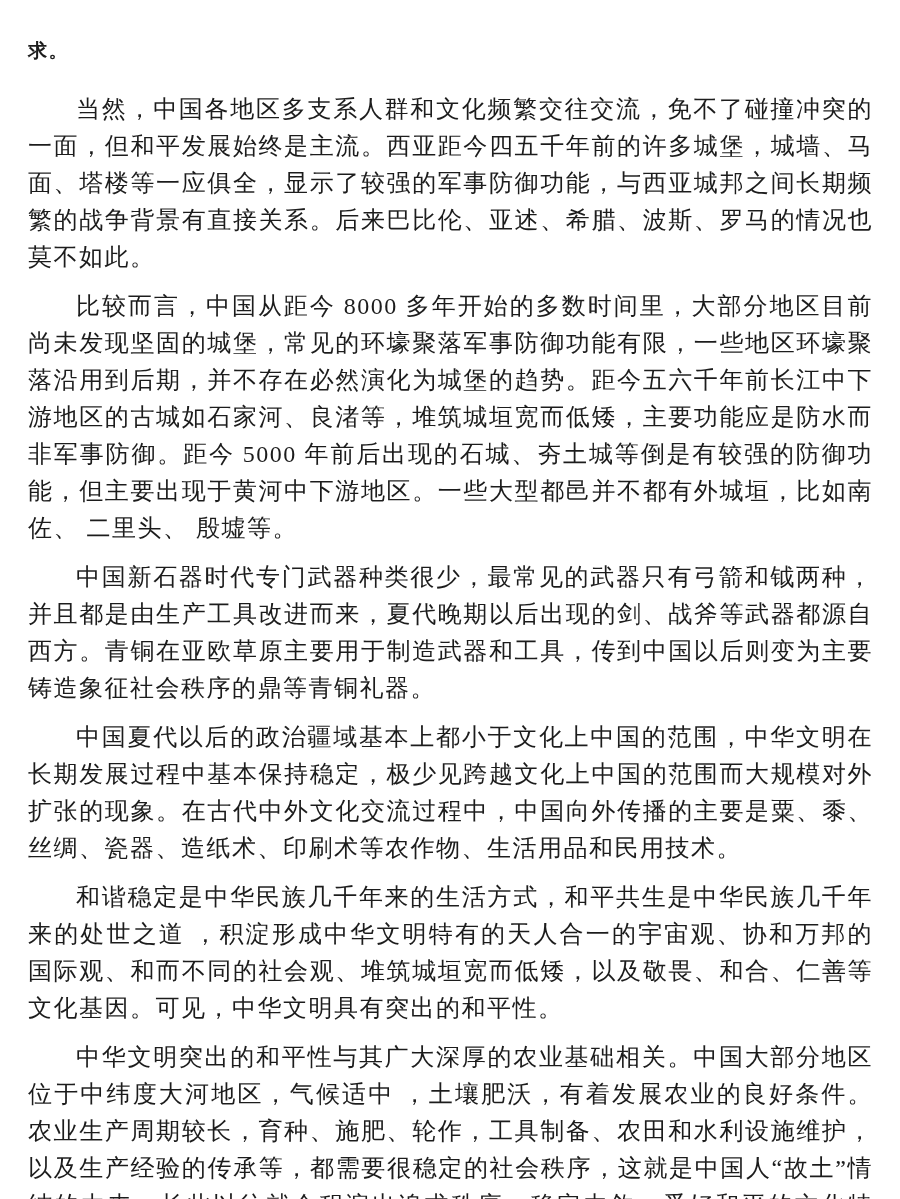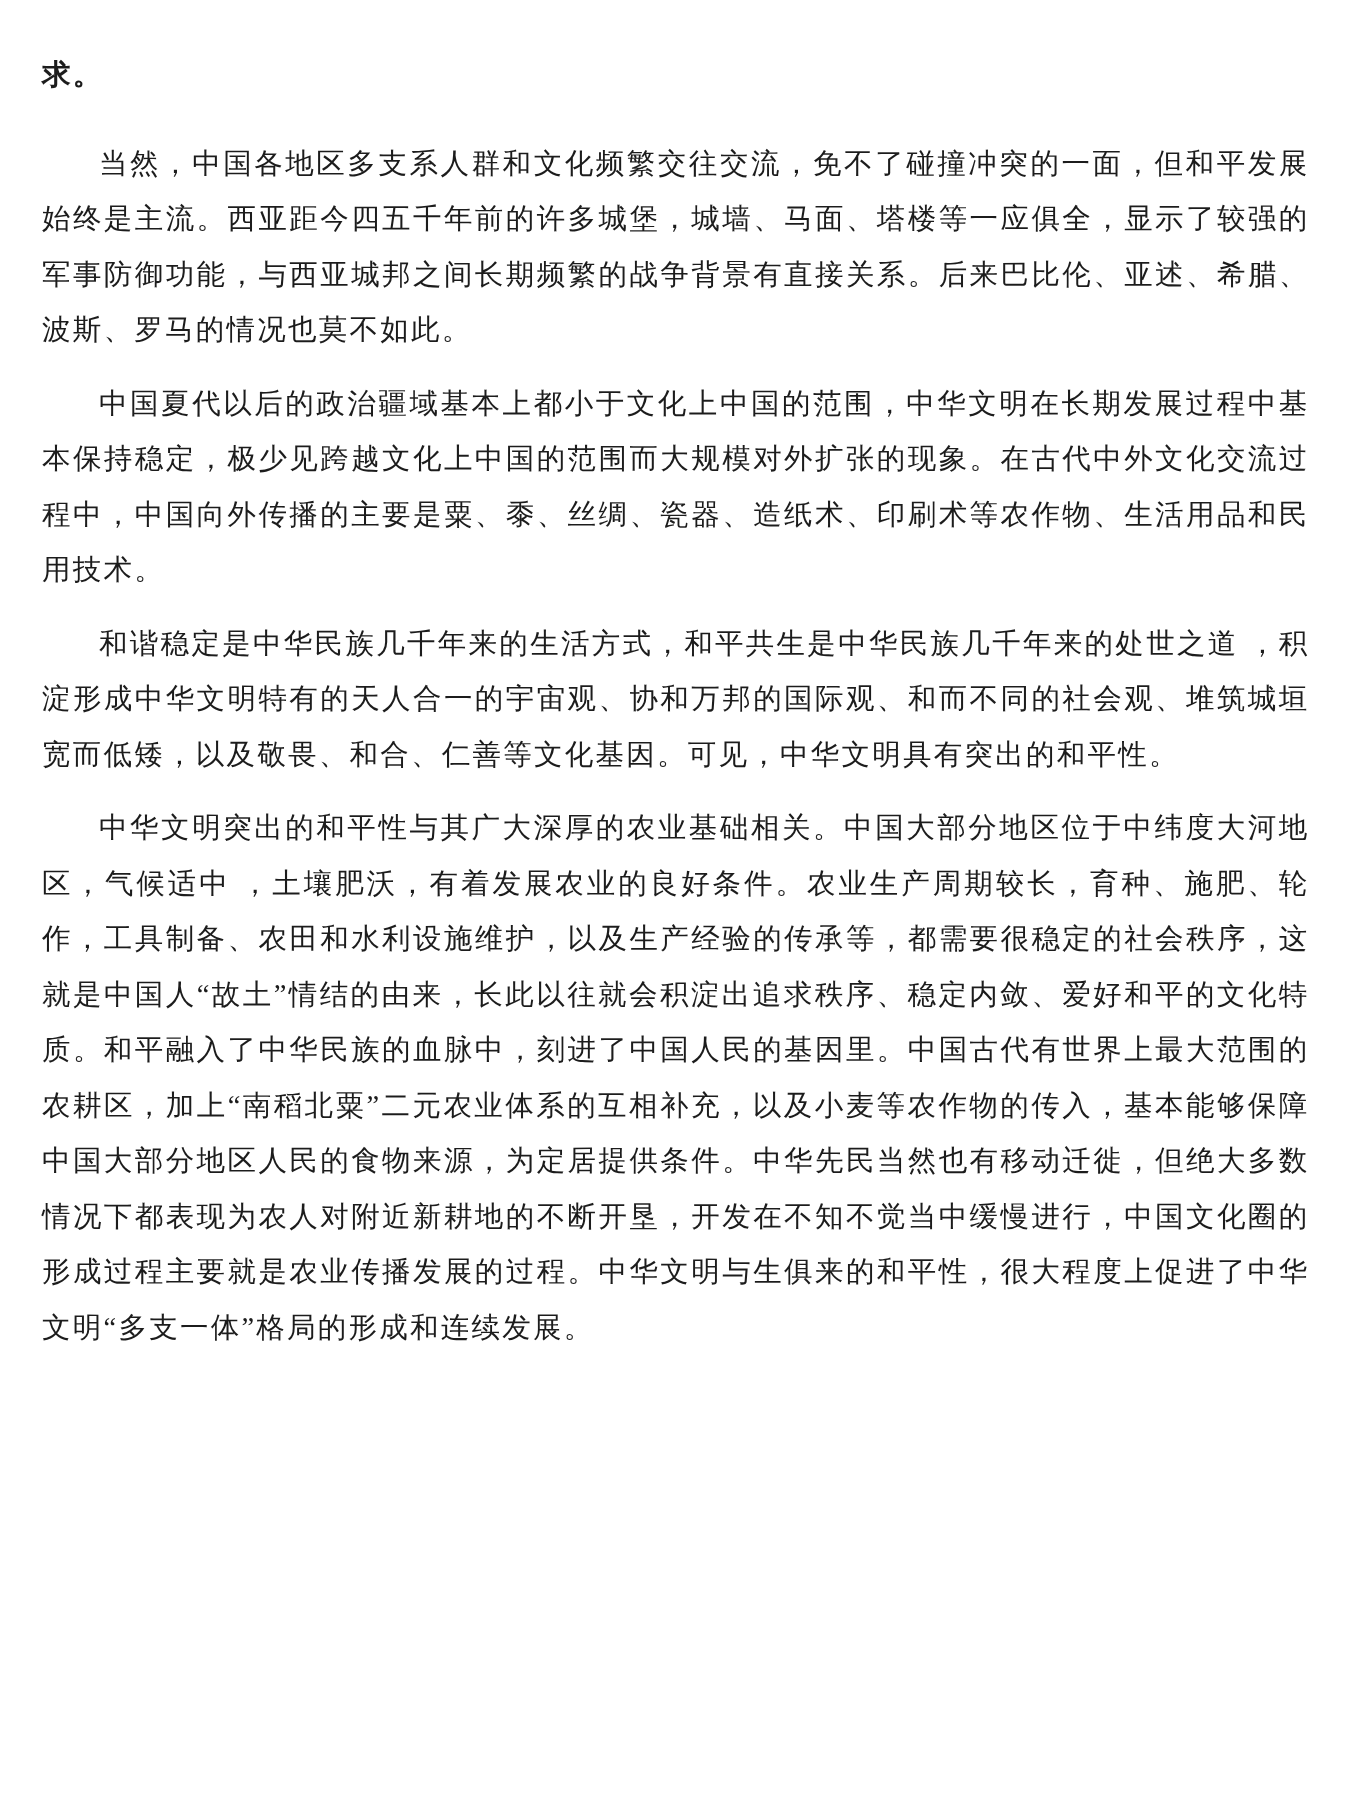--- a/index.html
+++ b/index.html
@@ -22,37 +22,39 @@
   .fragment {
     margin: 0 0 22px 0;
     font-size: 19px;
     line-height: 37px;
     letter-spacing: 1.5px;
     text-indent: 0;
     font-weight: bold;
   }
   .para {
     margin: 0 0 12px 0;
-    font-size: 19px;
+    font-size: 24px;
     line-height: 37px;
     letter-spacing: 1.5px;
     text-indent: 2em;
     text-align: justify;
     text-justify: inter-ideograph;
   }
 </style>
 </head>
 <body>
 
 <div class="page">
   <p class="fragment">求。</p>
 
   <p class="para">当然，中国各地区多支系人群和文化频繁交往交流，免不了碰撞冲突的一面，但和平发展始终是主流。西亚距今四五千年前的许多城堡，城墙、马面、塔楼等一应俱全，显示了较强的军事防御功能，与西亚城邦之间长期频繁的战争背景有直接关系。后来巴比伦、亚述、希腊、波斯、罗马的情况也莫不如此。</p>
 
+  <p class="para">比较而言，中国从距今 8000 多年开始的多数时间里，大部分地区目前尚未发现坚固的城堡，常见的环壕聚落军事防御功能有限，一些地区环壕聚落沿用到后期，并不存在必然演化为城堡的趋势。距今五六千年前长江中下游地区的古城如石家河、良渚等，堆筑城垣宽而低矮，主要功能应是防水而非军事防御。距今 5000 年前后出现的石城、夯土城等倒是有较强的防御功能，但主要出现于黄河中下游地区。一些大型都邑并不都有外城垣，比如南佐、 二里头、 殷墟等。</p>
 
+  <p class="para">中国新石器时代专门武器种类很少，最常见的武器只有弓箭和钺两种，并且都是由生产工具改进而来，夏代晚期以后出现的剑、战斧等武器都源自西方。青铜在亚欧草原主要用于制造武器和工具，传到中国以后则变为主要铸造象征社会秩序的鼎等青铜礼器。</p>
 
   <p class="para">中国夏代以后的政治疆域基本上都小于文化上中国的范围，中华文明在长期发展过程中基本保持稳定，极少见跨越文化上中国的范围而大规模对外扩张的现象。在古代中外文化交流过程中，中国向外传播的主要是粟、黍、丝绸、瓷器、造纸术、印刷术等农作物、生活用品和民用技术。</p>
 
   <p class="para">和谐稳定是中华民族几千年来的生活方式，和平共生是中华民族几千年来的处世之道 ，积淀形成中华文明特有的天人合一的宇宙观、协和万邦的国际观、和而不同的社会观、堆筑城垣宽而低矮，以及敬畏、和合、仁善等文化基因。可见，中华文明具有突出的和平性。</p>
 
   <p class="para">中华文明突出的和平性与其广大深厚的农业基础相关。中国大部分地区位于中纬度大河地区，气候适中 ，土壤肥沃，有着发展农业的良好条件。农业生产周期较长，育种、施肥、轮作，工具制备、农田和水利设施维护，以及生产经验的传承等，都需要很稳定的社会秩序，这就是中国人“故土”情结的由来，长此以往就会积淀出追求秩序、稳定内敛、爱好和平的文化特质。和平融入了中华民族的血脉中，刻进了中国人民的基因里。中国古代有世界上最大范围的农耕区，加上“南稻北粟”二元农业体系的互相补充，以及小麦等农作物的传入，基本能够保障中国大部分地区人民的食物来源，为定居提供条件。中华先民当然也有移动迁徙，但绝大多数情况下都表现为农人对附近新耕地的不断开垦，开发在不知不觉当中缓慢进行，中国文化圈的形成过程主要就是农业传播发展的过程。中华文明与生俱来的和平性，很大程度上促进了中华文明“多支一体”格局的形成和连续发展。</p>
 
 </div>
 
 </body></html>

